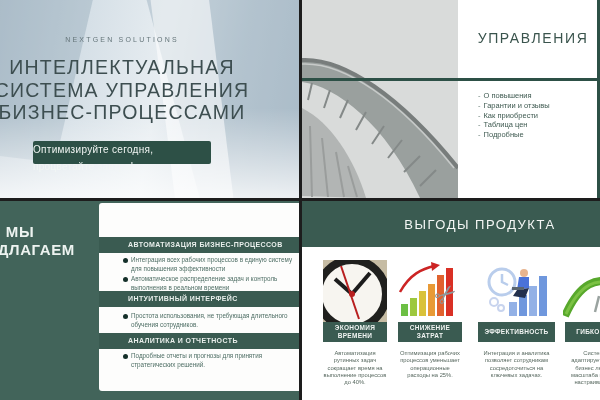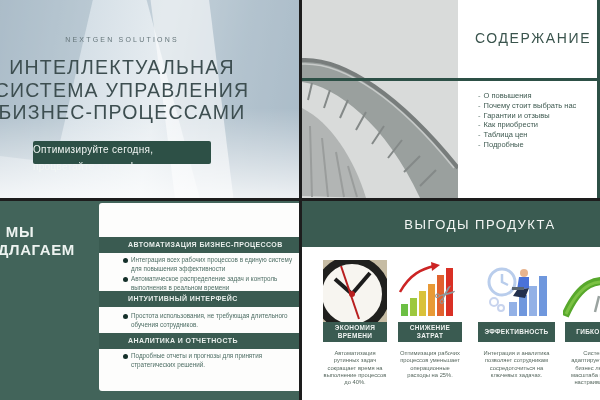--- a/index.html
+++ b/index.html
@@ -100,25 +100,24 @@
         <line x1="8" y1="126" x2="10" y2="197" stroke="#9a9d9c" stroke-width="2"></line>
         <line x1="20" y1="138" x2="26" y2="197" stroke="#9a9d9c" stroke-width="2"></line>
         <line x1="34" y1="152" x2="42" y2="197" stroke="#9a9d9c" stroke-width="2"></line>
         <line x1="46" y1="166" x2="55" y2="197" stroke="#9a9d9c" stroke-width="2"></line>
         <path d="M0,60 C42,58 98,96 156,168 L156,198 L118,198 C84,124 34,86 0,82 Z" fill="#9aa09e"></path>
         <path d="M0,60 C42,58 98,96 156,168" fill="none" stroke="#787d7c" stroke-width="4"></path>
         <path d="M0,64 C42,62 96,99 152,168" fill="none" stroke="#c7cac9" stroke-width="1.5"></path>
         <path d="M10,83 L6,100 M28,90 L22,108 M46,100 L38,118 M64,112 L54,130 M82,126 L70,144 M100,140 L86,158 M118,156 L102,172 M134,170 L118,186" stroke="#848988" stroke-width="2"></path>
       </svg>
     </div>
-    <h2>СОДЕРЖАНИЕ</h2>
+    <h2>УПРАВЛЕНИЯ</h2>
     <div class="tr-line"></div>
     <ul class="tr-list">
       <li><span class="dash">-</span><span>О повышения</span></li>
-      <li><span class="dash">-</span><span>Почему стоит выбрать нас</span></li>
       <li><span class="dash">-</span><span>Гарантии и отзывы</span></li>
       <li><span class="dash">-</span><span>Как приобрести</span></li>
       <li><span class="dash">-</span><span>Таблица цен</span></li>
       <li><span class="dash">-</span><span>Подробные</span></li>
     </ul>
     <div class="tr-bar"></div>
   </section>
 
   <section class="slide bl">
     <div class="bl-head">

